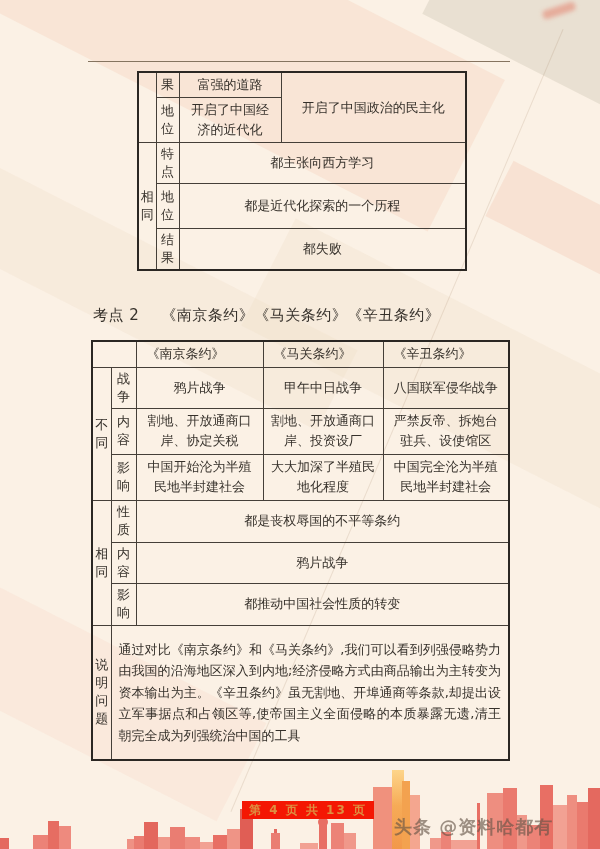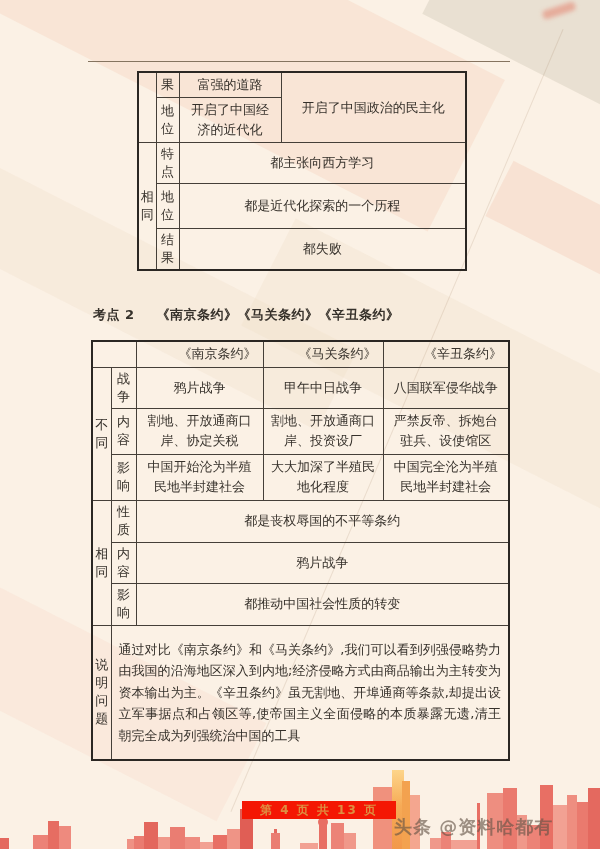--- a/index.html
+++ b/index.html
@@ -35,32 +35,32 @@
     padding:2px 6px;
     word-break:break-all;
   }
   .tbl { border:2px solid #2b2723; }
   td.lbl { text-align:center; padding:2px 1px; line-height:18px; }
   td.txt { text-align:center; }
   td.empty { padding:0; }
 
   #topTable { left:137px; top:71px; width:328px; }
   #mainTable { left:91px; top:340px; width:417px; }
-  #mainTable td.hdr { text-align:right; padding-left:10px; }
+  #mainTable td.hdr { text-align:left; padding-left:10px; }
   #mainTable td.para { line-height:21.5px; padding:4px 7px; text-align:justify; }
 
   
-  .heading { position:absolute; left:93px; top:306px; z-index:2; font-size:13px; font-weight:bold; letter-spacing:0.5px; white-space:nowrap; }
+  .heading { position:absolute; left:93px; top:306px; z-index:2; font-size:15px; font-weight:normal; letter-spacing:0.5px; white-space:nowrap; }
   .heading .kd { margin-right:22px; }
 
   
   .skyline { position:absolute; left:0; bottom:0; width:600px; height:112px; z-index:1; }
   .page-badge {
     position:absolute; left:242px; top:801px; z-index:3;
-    height:18px; padding:0 18px;
+    height:18px; padding:0 7px;
     font-size:12px; font-weight:bold; line-height:18px;
     letter-spacing:2px; white-space:nowrap;
   }
   .watermark {
     position:absolute; left:394px; top:815px; z-index:3;
     font-size:18px; font-weight:bold;
     color:rgba(99,82,70,0.62);
     white-space:nowrap; letter-spacing:1px;
   }
 </style>

